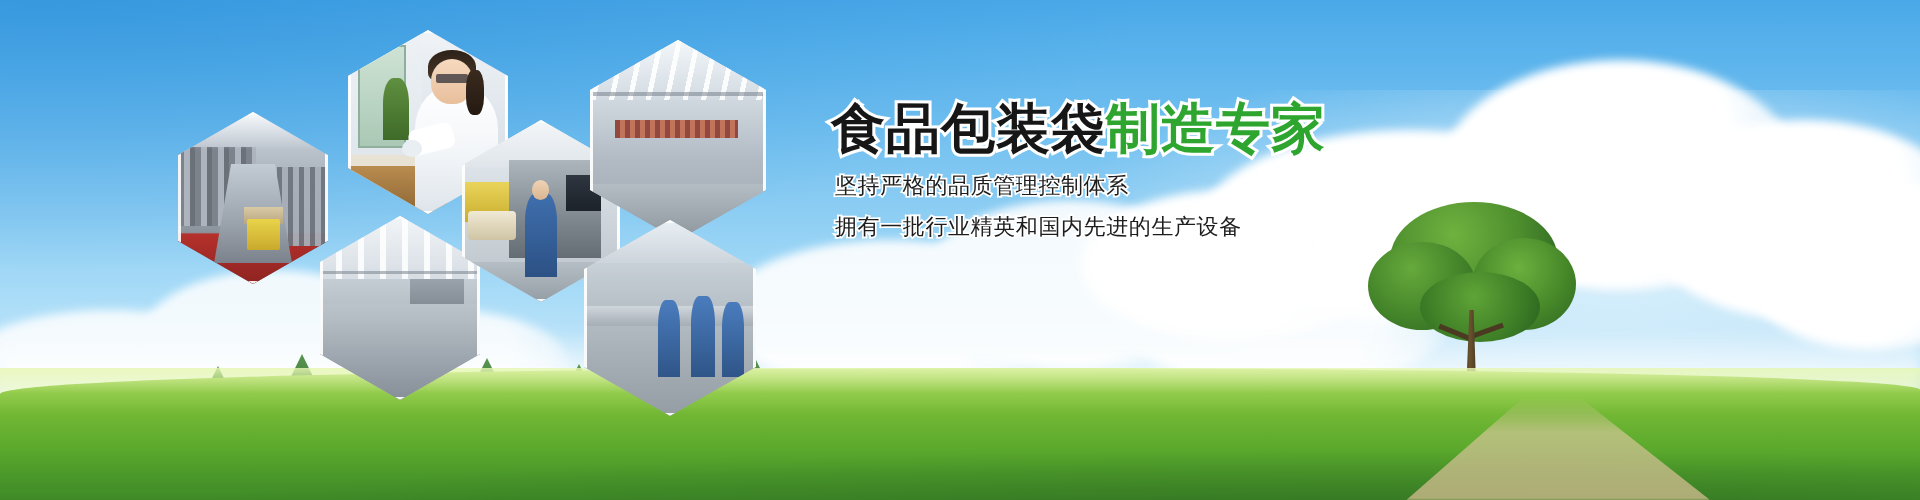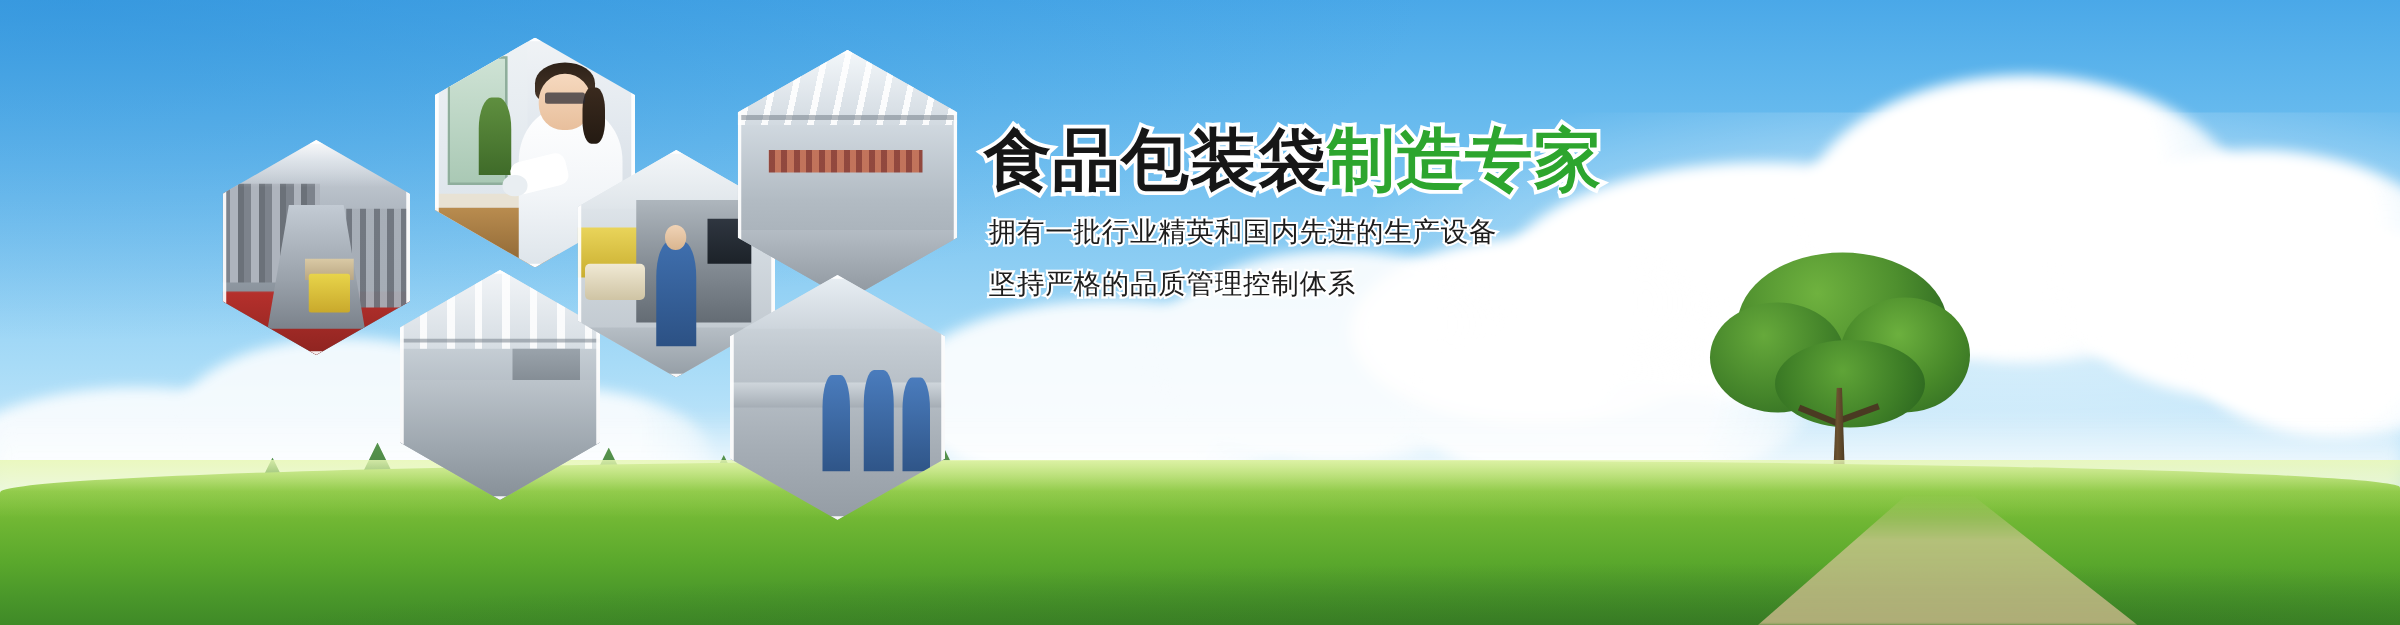--- a/index.html
+++ b/index.html
@@ -378,21 +378,21 @@
   .p-asm .cap:nth-of-type(5){left:82%;top:36%;width:9%;height:8%;}
   .p-asm .cart{
     position:absolute;bottom:2%;
     background:linear-gradient(180deg,#d8a86a 0%,#b07f45 100%);
   }
   .p-asm .cart:nth-of-type(1){left:10%;width:22%;height:16%;}
   .p-asm .cart:nth-of-type(2){left:40%;width:24%;height:18%;}
   .p-asm .cart:nth-of-type(3){left:70%;width:20%;height:15%;}
 
   
-  .copy{position:absolute;left:787px;top:100px;width:720px;}
+  .copy{position:absolute;left:831px;top:100px;width:720px;}
 
   .headline{
     margin:0;
     font-size:54px;
     font-weight:bold;
     line-height:1.04;
     letter-spacing:1px;
     white-space:nowrap;
   }
   .headline span{display:inline;}
@@ -572,18 +572,18 @@
           <div class="cart"></div>
       </div>
     </div>
 
   </div>
 
   <div class="copy">
     <h1 class="headline"><span class="hl-black">食品包装袋</span><span class="hl-green">制造专家</span></h1>
 
     <div class="subs">
+      <p class="sub">坚持严格的品质管理控制体系</p>
       <p class="sub">拥有一批行业精英和国内先进的生产设备</p>
-      <p class="sub">坚持严格的品质管理控制体系</p>
     </div>
   </div>
 
 </div>
 
 </body></html>

